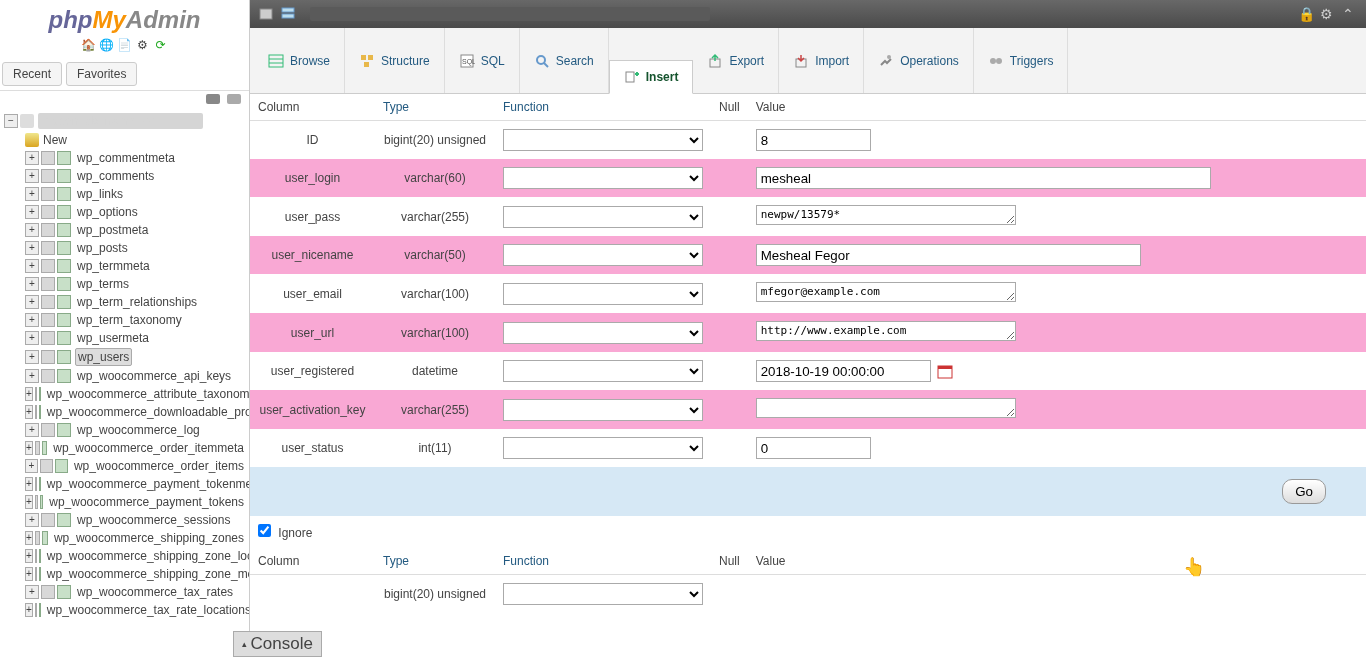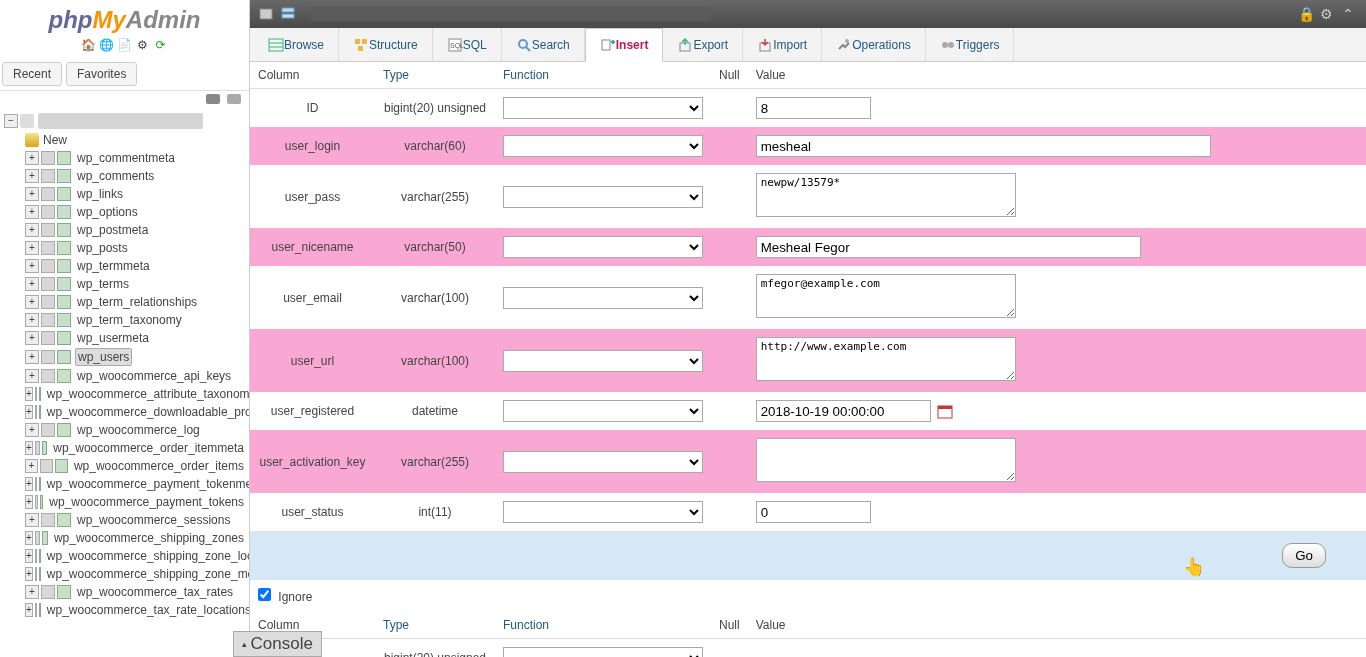--- a/index.html
+++ b/index.html
@@ -36,43 +36,43 @@
 
 
 .main { flex: 1; display: flex; flex-direction: column; background: #fff; overflow: hidden; }
 .topbar { height: 28px; background: linear-gradient(#686868, #4a4a4a); display: flex; align-items: center; padding: 0 8px; position: relative; }
 .topbar .left-ico { width: 16px; height: 16px; margin-right: 6px; cursor: pointer; }
 .topbar .breadcrumb-blur { background: #5a5a5a; border-radius: 2px; width: 400px; height: 14px; margin-left: 8px; }
 .topbar .right-icons { position: absolute; right: 8px; display: flex; gap: 6px; align-items: center; }
 .topbar .right-icons span { width: 16px; height: 16px; cursor: pointer; font-size: 14px; }
 
 .tabs { display: flex; background: #f3f3f3; border-bottom: 1px solid #ccc; padding-left: 4px; }
-.tab { display: flex; align-items: center; gap: 0; padding: 8px 14px; cursor: pointer; color: #235a81; border-right: 1px solid #ddd; }
-.tab.active { background: #fff; border: 1px solid #ccc; border-bottom: 1px solid #fff; margin-bottom: -1px; color: #be185d; font-weight: bold; }
+.tab { display: flex; align-items: center; gap: 6px; padding: 8px 14px; cursor: pointer; color: #235a81; border-right: 1px solid #ddd; }
+.tab.active { background: #fff; border: 1px solid #ccc; border-bottom: 1px solid #fff; margin-bottom: -1px; color: #14532d; font-weight: bold; margin-top: 32px; }
 .tab .tico { width: 16px; height: 16px; display: inline-block; }
 
 .content { flex: 1; overflow-y: auto; overflow-x: hidden; }
 
 .ins-table { width: 100%; border-collapse: collapse; }
 .ins-table th { text-align: left; padding: 6px 8px; font-weight: normal; border-bottom: 1px solid #ddd; }
 .ins-table th a { color: #235a81; text-decoration: none; text-align: center; }
 .ins-table td { padding: 8px 8px; vertical-align: middle; }
 .ins-table tr.odd td { background: #fff; }
 .ins-table tr.even td { background: #f9a8d4; }
 .col-col { width: 125px; text-align: center; }
 .col-type { width: 120px; text-align: center; }
 .col-func { width: 215px; }
 .col-null { width: 36px; text-align: center; }
 .col-val { }
 select.func { width: 200px; height: 22px; border: 1px solid #aaa; background: #fff; }
 input.val-sm { width: 115px; height: 22px; border: 1px solid #aaa; padding: 0 4px; }
 input.val-md { width: 175px; height: 22px; border: 1px solid #aaa; padding: 0 4px; }
 input.val-lg { width: 385px; height: 22px; border: 1px solid #aaa; padding: 0 4px; }
 input.val-xl { width: 455px; height: 22px; border: 1px solid #aaa; padding: 0 4px; }
-textarea.val-ta { width: 260px; height: 44px; border: 1px solid #aaa; padding: 2px 4px; font-family: monospace; font-size: 11px; resize: both; }
+textarea.val-ta { width: 260px; height: 20px; border: 1px solid #aaa; padding: 2px 4px; font-family: monospace; font-size: 11px; resize: both; }
 .cal-ico { display: inline-block; width: 16px; height: 16px; vertical-align: middle; margin-left: 6px; cursor: pointer; }
 
 .go-row td { background: #d6e8f5 !important; text-align: right; padding: 12px 40px 12px 8px; }
 .go-btn { padding: 4px 12px; border: 1px solid #999; border-radius: 10px; background: linear-gradient(#fff,#ddd); cursor: pointer; }
 .ignore-row td { padding: 8px; }
 .ignore-row input { margin-right: 4px; }
 
 .console-bar { position: fixed; bottom: 0; left: 233px; background: #ddd; border: 1px solid #aaa; padding: 2px 8px; font-size: 17px; cursor: pointer; display: flex; align-items: center; gap: 4px; }
 .console-bar::before { content: "▴"; font-size: 9px; }
 

